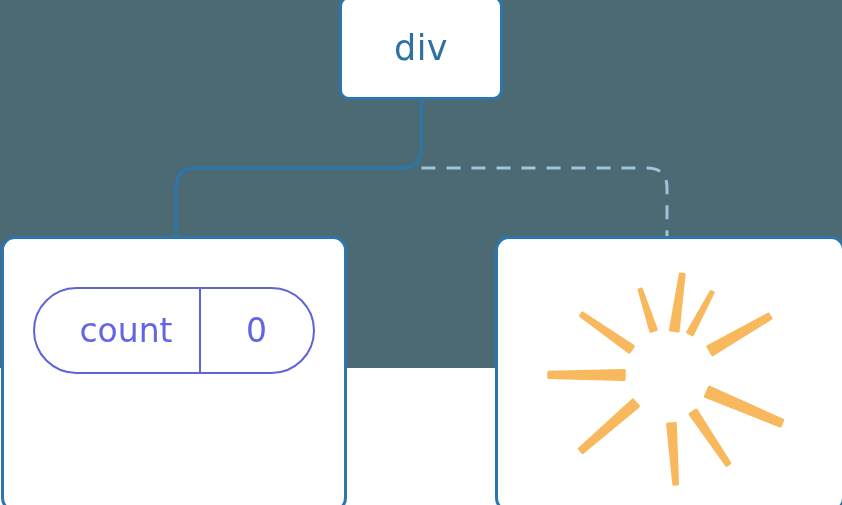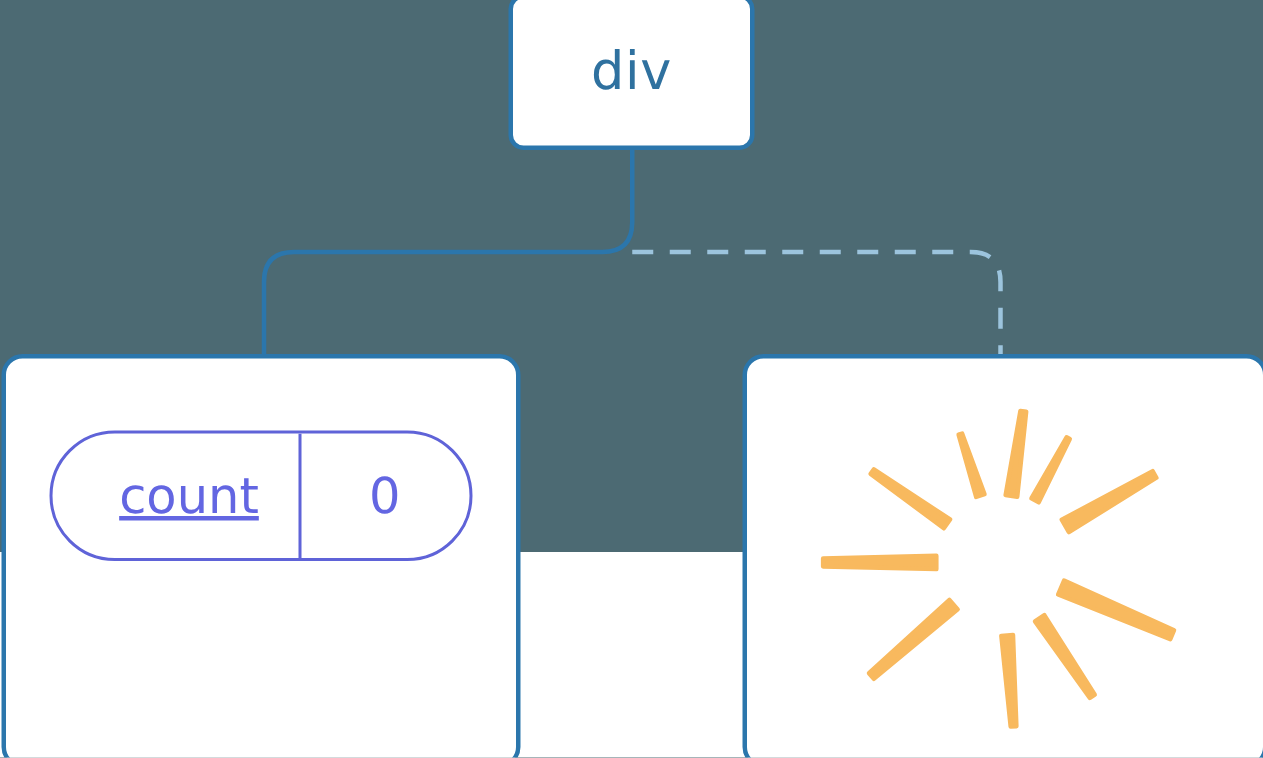--- a/index.html
+++ b/index.html
@@ -89,21 +89,20 @@
   .state-pill .pill-val {
     display: flex;
     align-items: center;
     justify-content: center;
     color: #6366e2;
     font-size: 33px;
     line-height: 1;
   }
   .state-pill .pill-key {
     padding: 0 26px 0 44px;
-    text-decoration: underline;
   }
   .state-pill .pill-val {
     border-left: 2px solid #5f63d8;
     min-width: 92px;
     padding: 0 10px;
   }
 
   
   #card-burst {
     left: 495px;

